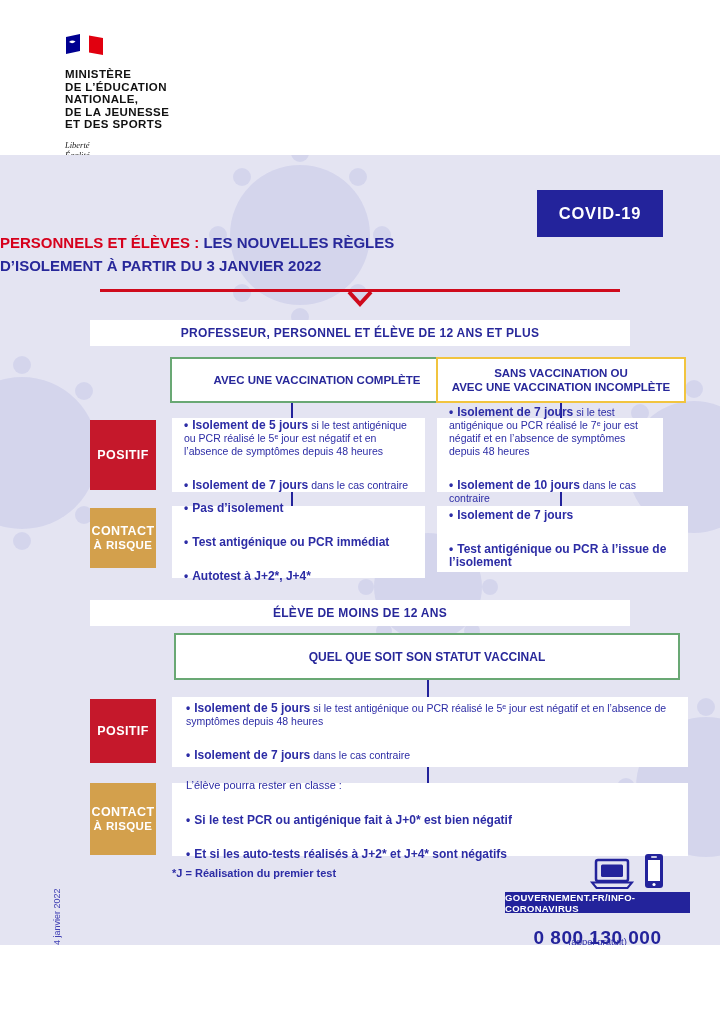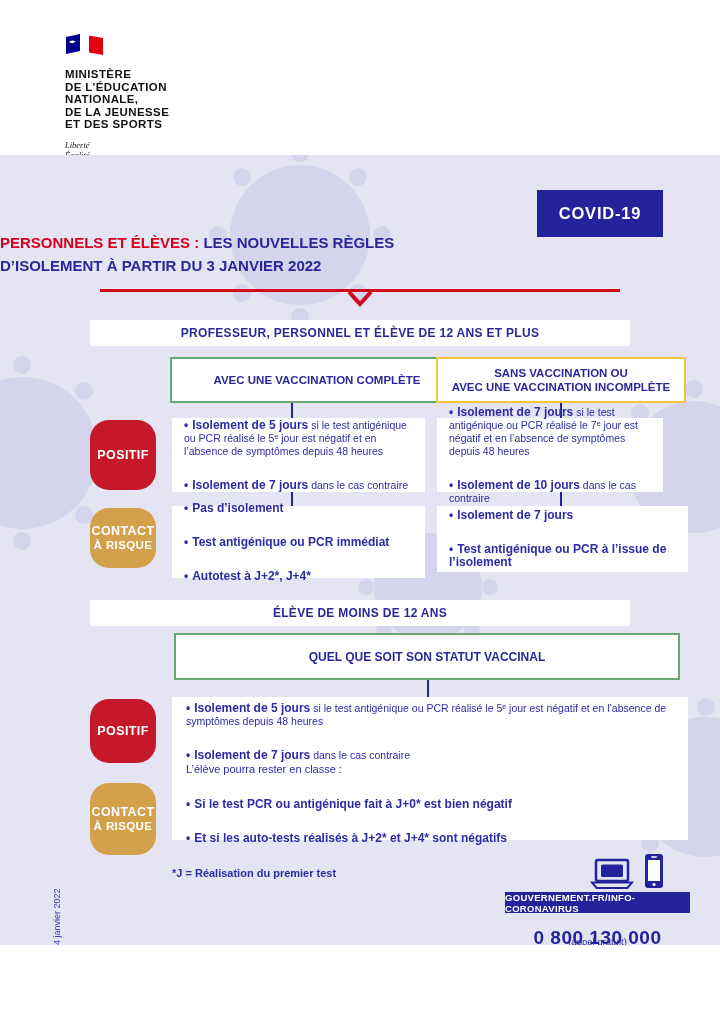--- a/index.html
+++ b/index.html
@@ -29,32 +29,32 @@
     justify-content:center; font-weight:bold; font-size:11.5px; color:#28289a; text-align:center; line-height:14px; }
   #vax-complete { left:170px; width:294px; border:2px solid #69a874; }
   #vax-incomplete { left:436px; width:250px; border:2px solid #f1c43f; }
   #status-box { left:174px; top:478px; width:506px; height:47px; border:2px solid #69a874; background:#fff;
     display:flex; align-items:center; justify-content:center; font-weight:bold; font-size:12px; color:#28289a; }
   .conn { width:2px; background:#23239b; }
   #conn-a1 { left:291px; top:248px; height:15px; } #conn-a2 { left:560px; top:248px; height:15px; }
   #conn-b1 { left:291px; top:337px; height:14px; } #conn-b2 { left:560px; top:337px; height:14px; }
   #conn-c  { left:427px; top:525px; height:17px; } #conn-d  { left:427px; top:612px; height:16px; }
   .label-box { left:90px; width:66px; color:#fff; font-weight:bold; display:flex; flex-direction:column;
-    align-items:center; justify-content:center; text-align:center; font-size:12.5px; letter-spacing:0.4px; line-height:14.5px;border-radius:19px; }
+    align-items:center; justify-content:center; text-align:center; font-size:12.5px; letter-spacing:0.4px; line-height:14.5px; }
   .label-red { background:#c5182b; } .label-gold { background:#d3a04c; }
   .label-box .l2 { font-size:11.5px; }
   #pos1-label { top:265px; height:70px; } #con1-label { top:353px; height:60px; }
   #pos2-label { top:544px; height:64px; } #con2-label { top:628px; height:72px; }
   .content-box { background:#fff; display:flex; flex-direction:column; justify-content:center; padding:6px 12px; color:#2c2ca5;gap:16px; }
   #pos1-left  { left:172px; top:263px; width:253px; height:74px; }
   #pos1-right { left:437px; top:263px; width:226px; height:74px; }
   #con1-left  { left:172px; top:351px; width:253px; height:72px; }
   #con1-right { left:437px; top:351px; width:251px; height:66px; }
   #pos2-content { left:172px; top:542px; width:516px; height:70px; padding:6px 14px; }
-  #con2-content { left:172px; top:612px; width:516px; height:73px; padding:8px 14px; }
+  #con2-content { left:172px; top:628px; width:516px; height:73px; padding:8px 14px; }
   .bullet { font-size:10.5px; line-height:13px; margin:2.5px 0; }
   .bullet::before { content:"•"; font-weight:bold; font-size:12px; margin-right:4px; color:#2c2ca5; }
   .bullet .b { font-weight:bold; font-size:12px; }
   .bullet.bold-only .b { font-size:12px; }
   .intro { font-size:11px; line-height:14px; margin:2px 0 3px 0; }
   .footnote { left:172px; top:712px; font-size:11px; font-weight:bold; color:#2c2ca5; }
   .laptop { left:588px; top:703px; } .phone { left:644px; top:698px; }
   .banner { left:505px; top:737px; width:185px; height:21px; background:#23239b; color:#fff; font-size:9.5px;
     font-weight:bold; letter-spacing:0.3px; display:flex; align-items:center; justify-content:center; }
   .phone-number { left:505px; top:760px; width:185px; text-align:center; font-size:19px; font-weight:bold;

